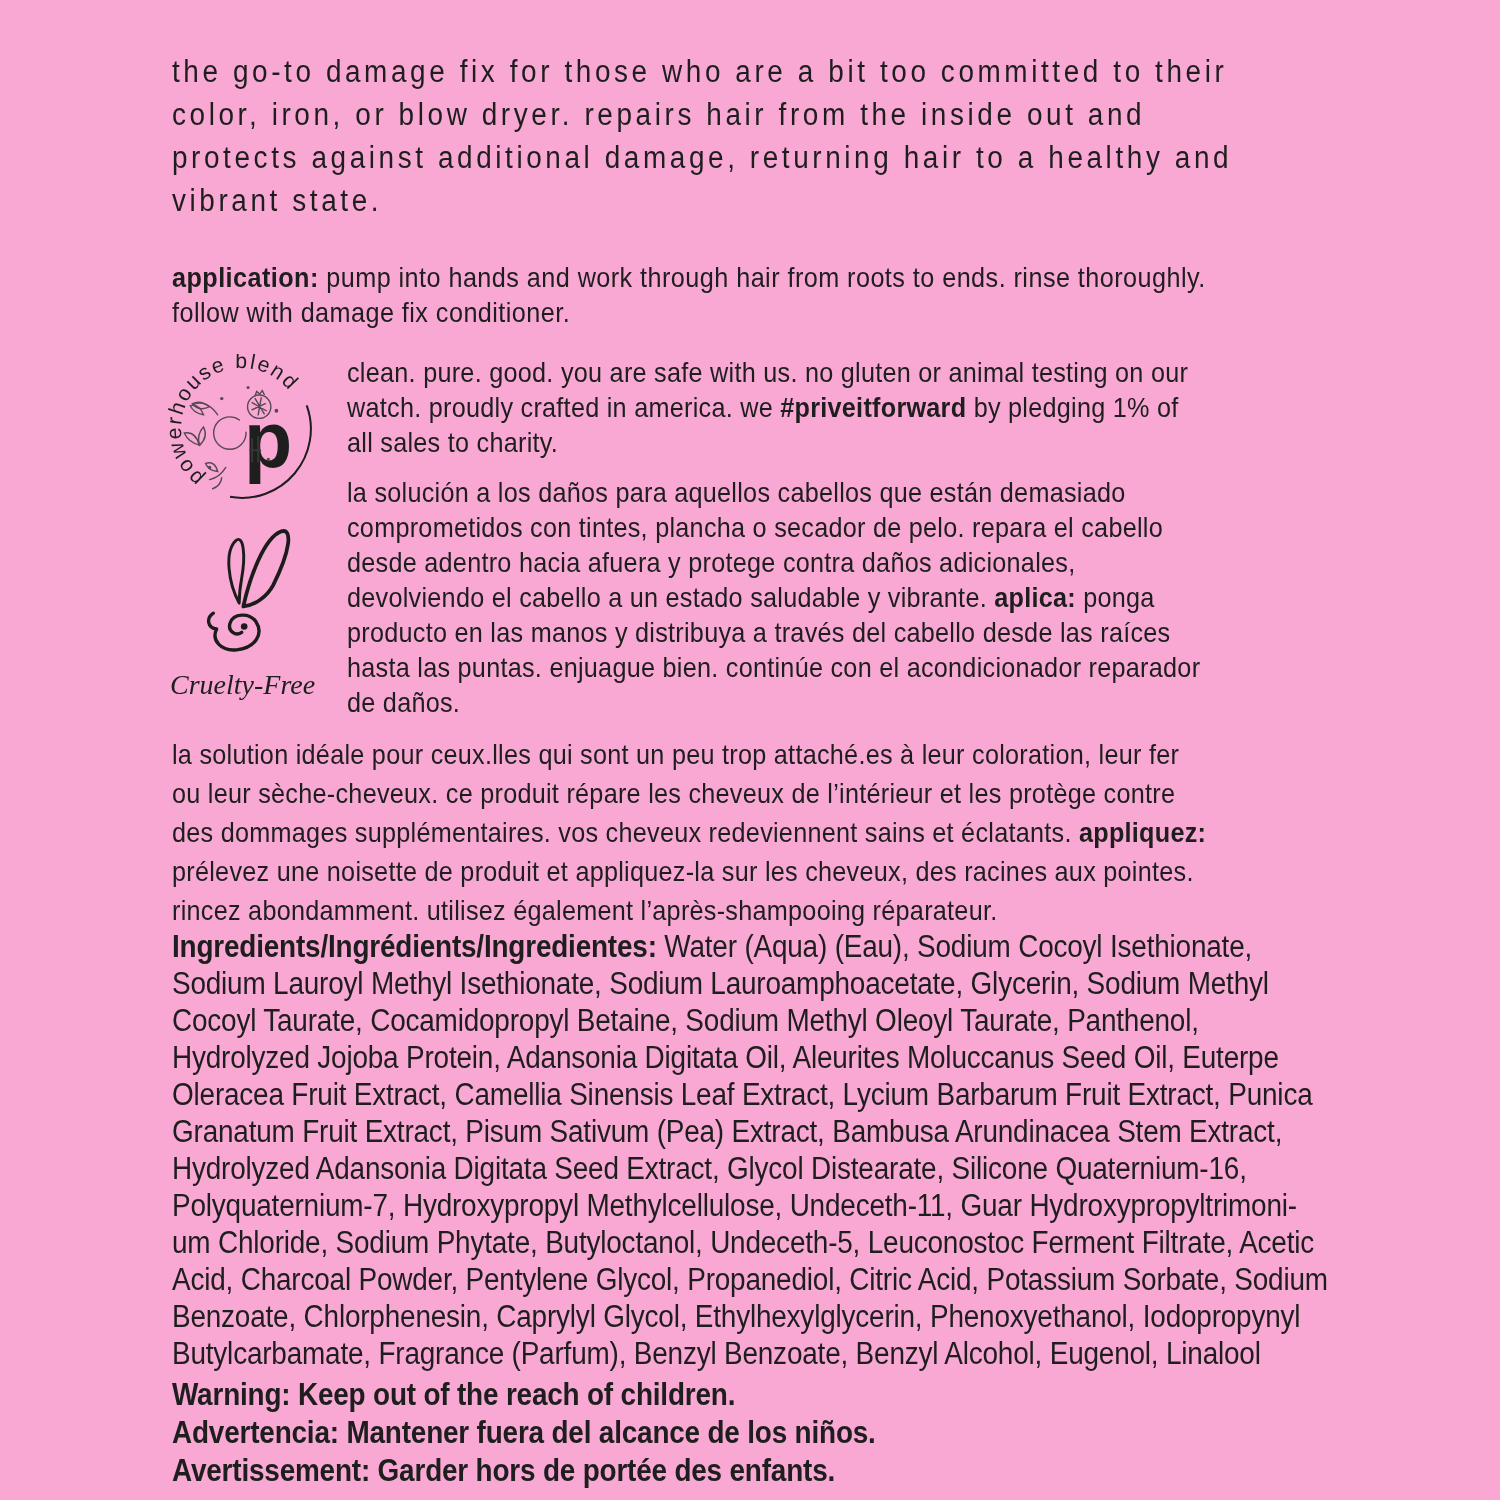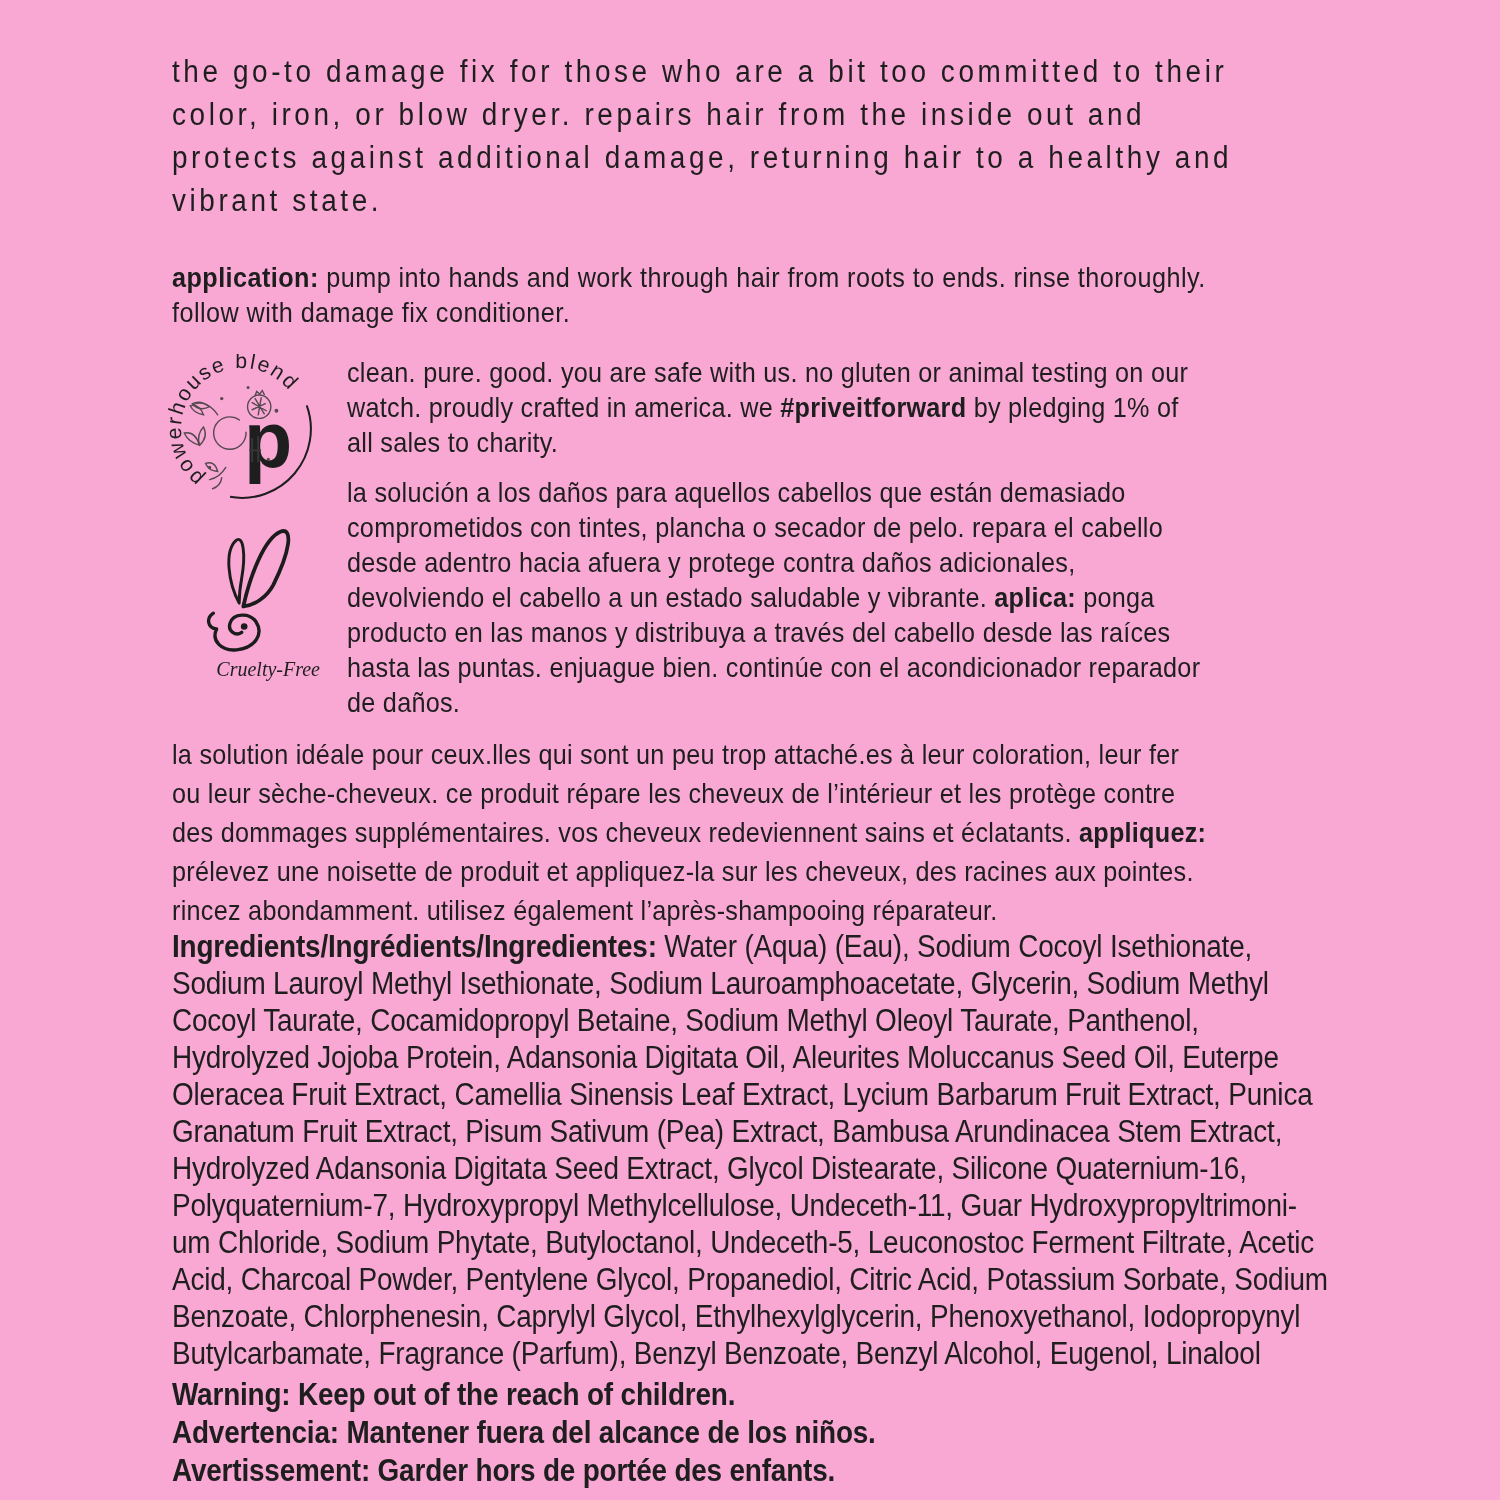--- a/index.html
+++ b/index.html
@@ -13,21 +13,21 @@
   #intro .line{font-size:31px;line-height:43px;letter-spacing:4px;}
   #application .line{font-size:28px;line-height:35px;letter-spacing:0.5px;}
   #clean .line, #spanish .line{font-size:28px;line-height:35px;letter-spacing:0.3px;}
   #spanish{margin-top:15px;}
   #french .line{font-size:28px;line-height:39px;letter-spacing:0.3px;}
   #ingredients .line{font-size:31px;line-height:37px;letter-spacing:-0.2px;}
   #warnings{margin-top:4px;}
   #warnings .line{font-size:31px;line-height:38px;font-weight:700;letter-spacing:-0.2px;}
 
   .badge-caption{font-family:"Liberation Serif","DejaVu Serif",serif;font-style:italic;
-                 font-size:20px;text-align:right;color:#1e1e1e;}
+                 font-size:28px;text-align:left;color:#1e1e1e;margin-top:11px;}
   svg{display:block;}
 </style>
 </head>
 <body>
 
 <div id="page">
 
   <div id="intro" class="block cond" style="left:172px;top:50px;">
       <div class="line"><span>the go-to damage fix for those who are a bit too committed to their</span></div>
       <div class="line"><span>color, iron, or blow dryer. repairs hair from the inside out and</span></div>

